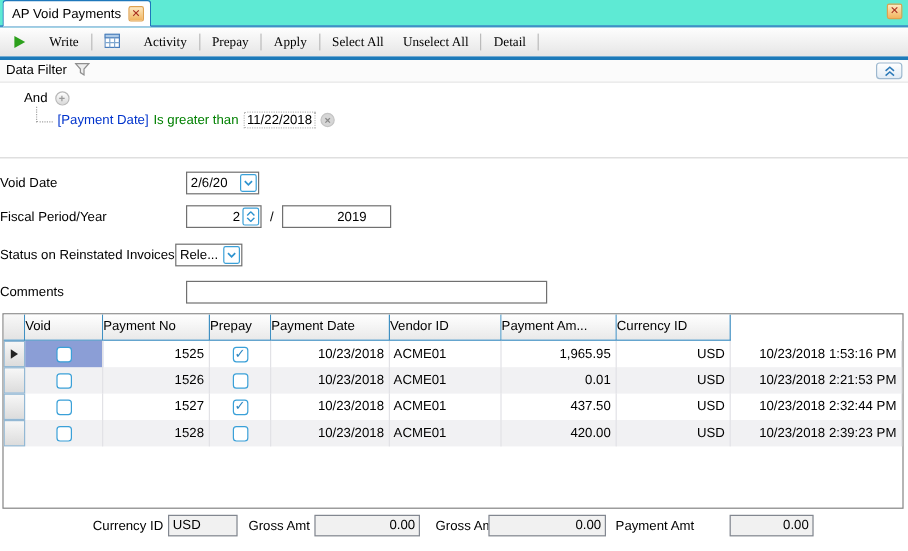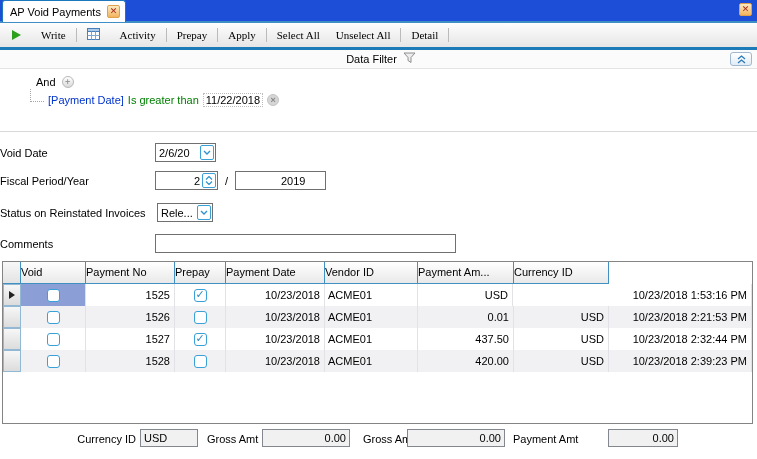--- a/index.html
+++ b/index.html
@@ -1,60 +1,60 @@
 <!DOCTYPE html>
 <html><head>
 <meta charset="utf-8">
 <style>
   html,body{margin:0;padding:0;background:#fff;}
   .page{position:relative;width:757px;height:459px;background:#fff;overflow:hidden;
         font-family:"Liberation Sans","DejaVu Sans",sans-serif;font-size:11px;color:#000;}
   
-  .tabbar{position:absolute;top:0;left:0;right:0;height:21px;background:#1d4ed8;border-bottom:2px solid #3f8fc6;}
+  .tabbar{position:absolute;top:0;left:0;right:0;height:21px;background:#5eead4;border-bottom:2px solid #3f8fc6;}
   .tab{position:absolute;left:2px;top:0;height:21px;display:inline-flex;align-items:center;gap:6px;
        padding:0 5px 0 7px;border:1px solid #1d77bb;border-bottom:none;border-radius:3px 3px 0 0;background:#fff;}
   .closebtn{width:13px;height:13px;border:1px solid #dfa14e;border-radius:2px;box-sizing:border-box;
             background:linear-gradient(#fdeac2,#f2b45e);color:#a72c1e;font-size:9px;font-weight:bold;
             line-height:10px;text-align:center;}
   .closebtn::before{content:"\2715";}
   .window-close{position:absolute;top:3px;right:5px;}
   
   .toolbar{position:absolute;top:23px;left:0;right:0;height:24px;background:linear-gradient(#fefefe,#e5e5e5);
            border-bottom:3px solid #1d7ab9;display:flex;align-items:center;padding-left:4px;}
   .tbtn{display:flex;align-items:center;gap:20px;padding:3px 8px;white-space:nowrap;font-family:Liberation Serif, serif;}
   .tsep{width:1px;height:14px;background:#bbb;margin:0 2px;}
   .play-icon{width:0;height:0;border-left:9px solid #2ca01c;border-top:5px solid transparent;border-bottom:5px solid transparent;}
   
   .filter-header{position:absolute;top:50px;left:0;right:0;height:18px;background:#fbfbfb;
-                 border-bottom:1px solid #e3e3e3;display:flex;align-items:center;gap:6px;padding-left:5px;justify-content:center;}
+                 border-bottom:1px solid #e3e3e3;display:flex;align-items:center;gap:6px;padding-left:5px;}
   .collapse-btn{position:absolute;right:5px;top:2px;width:22px;height:14px;border:1px solid #9db8cf;border-radius:3px;
                 background:linear-gradient(#fff,#e2ecf5);display:flex;align-items:center;justify-content:center;box-sizing:border-box;}
   
   .filter-body{position:absolute;top:69px;left:0;right:0;height:62px;background:#fff;border-bottom:1px solid #d8d8d8;}
-  .and-row{position:absolute;left:36px;top:7px;display:flex;align-items:center;gap:6px;}
+  .and-row{position:absolute;left:20px;top:7px;display:flex;align-items:center;gap:6px;}
   .icon-circle{width:12px;height:12px;border-radius:50%;box-sizing:border-box;text-align:center;
                font-size:9px;font-weight:bold;line-height:10px;}
   .add-circle{background:linear-gradient(#fff,#d9d9d9);border:1px solid #b8b8b8;color:#9a9a9a;}
   .add-circle::before{content:"+";}
   .remove-circle{background:#d6d6d6;border:1px solid #c4c4c4;color:#878787;line-height:11px;}
   .remove-circle::before{content:"\00d7";}
   .cond-row{position:absolute;left:30px;top:20px;display:flex;align-items:flex-end;gap:4px;}
   .tree-connector{width:13px;height:12px;border-left:1px dotted #a5a5a5;border-bottom:1px dotted #a5a5a5;margin-bottom:6px;}
   .cond-text{display:flex;align-items:center;gap:4px;padding-bottom:1px;}
   .cond-field{color:#0033cc;}
   .cond-op{color:#008000;}
   .cond-value{border:1px dotted #bdbdbd;padding:0 2px;}
   
   .form-label{position:absolute;left:0;}
   .lbl-void{top:147px}.lbl-fiscal{top:175px}.lbl-status{top:207px}.lbl-comments{top:238px}
   .combo{position:absolute;height:19px;border:1px solid #707070;background:#fff;box-sizing:border-box;
          display:flex;align-items:center;}
   .combo .val{flex:1;padding-left:3px;overflow:hidden;white-space:nowrap;}
   .void-combo{left:155px;top:143px;width:61px;}
-  .status-combo{left:157px;top:203px;width:56px;}
+  .status-combo{left:146px;top:203px;width:56px;}
   .drop-btn{width:14px;height:15px;margin-right:1px;border:1px solid #3aa0d8;border-radius:2px;background:#fff;
             display:flex;align-items:center;justify-content:center;box-sizing:border-box;flex:none;}
   .spin-box{left:155px;top:171px;width:63px;}
   .spin-box .val{text-align:right;padding-right:2px;}
   .spin-btn{width:14px;height:15px;margin-right:1px;border:1px solid #3aa0d8;border-radius:2px;background:#fff;
             display:flex;flex-direction:column;align-items:center;justify-content:center;gap:1px;box-sizing:border-box;flex:none;}
   .slash{position:absolute;left:225px;top:175px;}
   .tfield{position:absolute;height:19px;border:1px solid #707070;box-sizing:border-box;background:#fff;
           font:inherit;padding:0 3px;margin:0;}
   .year-field{left:235px;top:171px;width:91px;padding-left:45px;}
@@ -231,20 +231,21 @@
         </div>
       <div class="cell w-void cen selcell">
           <span class="cb"></span>
         </div>
       <div class="cell w-payno num">1525</div>
       <div class="cell w-prepay cen">
           <span class="cb checked"></span>
         </div>
       <div class="cell w-paydate num">10/23/2018</div>
       <div class="cell w-vendor txt">ACME01</div>
+      <div class="cell w-payamt num">1,965.95</div>
       <div class="cell w-curr num">USD</div>
       <div class="cell w-payrun num">10/23/2018 1:53:16 PM</div>
     </div>
 
     <div class="grow alt">
       <div class="rh"></div>
       <div class="cell w-void cen">
           <span class="cb"></span>
         </div>
       <div class="cell w-payno num">1526</div>

